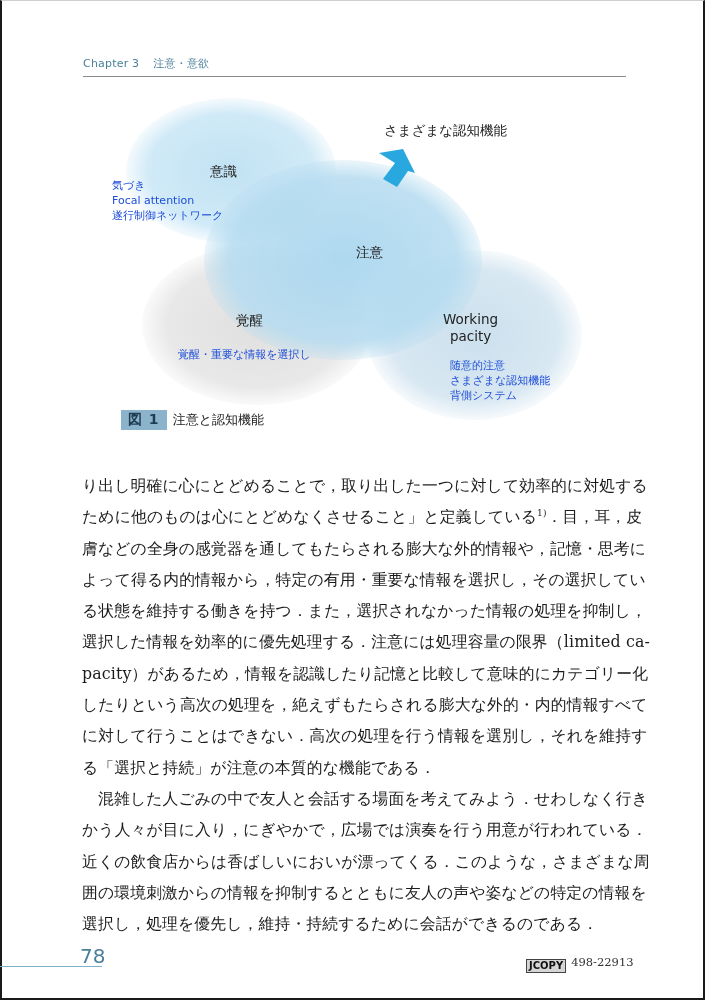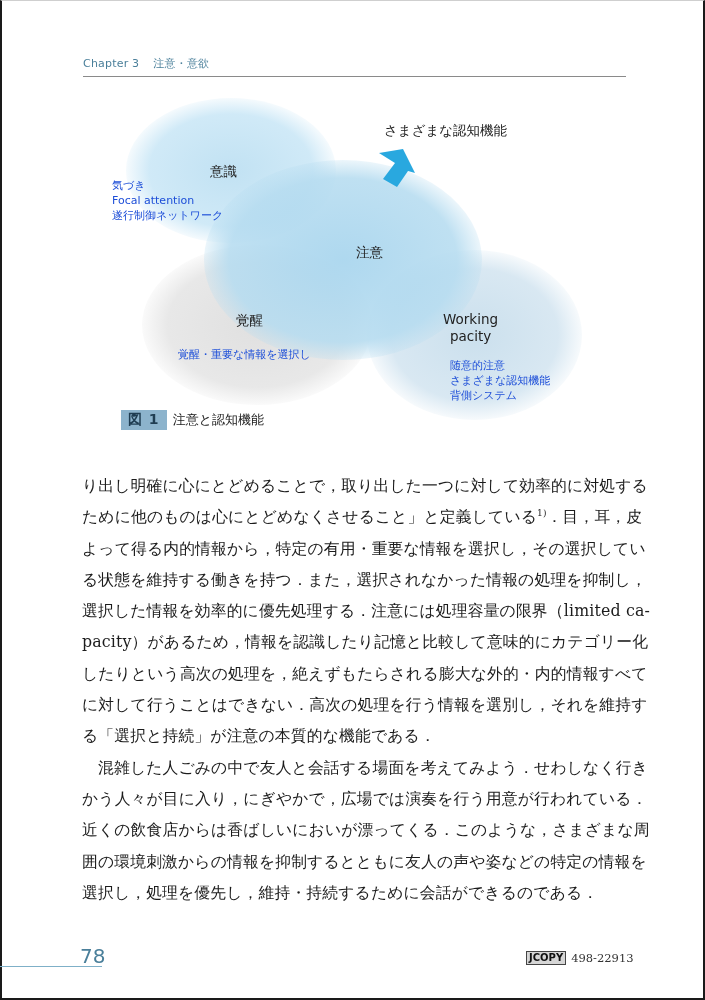--- a/index.html
+++ b/index.html
@@ -51,21 +51,21 @@
   .line.indent { padding-left: 16px; }
   sup { font-size: 9px; vertical-align: 6px; line-height: 0; }
 
   
   .footer-line { position: absolute; left: 0; top: 966px; width: 102px; height: 0; border-top: 1.2px solid #7fb0c8; }
   .page-num { position: absolute; left: 80px; top: 944px; font-family: "DejaVu Sans", "Liberation Sans", sans-serif;
     font-size: 20px; color: #4a7f9a; }
   .jcopy { position: absolute; left: 526px; top: 951px; display: flex; align-items: center;
     font-family: "DejaVu Serif", "Liberation Serif", serif; font-size: 11.5px; color: #333; }
   .jcopy .mark { font-family: "DejaVu Sans", "Liberation Sans", sans-serif; font-weight: bold; font-size: 10px;
-    background: #d6d6d6; border: 1px solid #444; color: #111; padding: 0 2px; margin-right: 5px; line-height: 12px; }
+    background: #d6d6d6; border: 1px solid #444; color: #111; padding: 0 2px; margin-right: 5px; line-height: 12px; margin-top: 8px; }
 </style>
 </head>
 <body>
 
 <div class="page-frame"></div>
 
 <div class="running-head">
   <span class="chap">Chapter 3</span><span>注意・意欲</span>
 </div>
 
@@ -106,20 +106,21 @@
 </div>
 
 <div class="caption">
   <span class="badge">図 1</span>
   <span>注意と認知機能</span>
 </div>
 
 <div class="body-text">
   <div class="line">り出し明確に心にとどめることで，取り出した一つに対して効率的に対処する</div>
   <div class="line"><span>ために他のものは心にとどめなくさせること」と定義している</span><sup>1)</sup><span>．目，耳，皮</span></div>
+  <div class="line">膚などの全身の感覚器を通してもたらされる膨大な外的情報や，記憶・思考に</div>
   <div class="line">よって得る内的情報から，特定の有用・重要な情報を選択し，その選択してい</div>
   <div class="line">る状態を維持する働きを持つ．また，選択されなかった情報の処理を抑制し，</div>
   <div class="line">選択した情報を効率的に優先処理する．注意には処理容量の限界（limited ca-</div>
   <div class="line">pacity）があるため，情報を認識したり記憶と比較して意味的にカテゴリー化</div>
   <div class="line">したりという高次の処理を，絶えずもたらされる膨大な外的・内的情報すべて</div>
   <div class="line">に対して行うことはできない．高次の処理を行う情報を選別し，それを維持す</div>
   <div class="line">る「選択と持続」が注意の本質的な機能である．</div>
   <div class="line indent">混雑した人ごみの中で友人と会話する場面を考えてみよう．せわしなく行き</div>
   <div class="line">かう人々が目に入り，にぎやかで，広場では演奏を行う用意が行われている．</div>
   <div class="line">近くの飲食店からは香ばしいにおいが漂ってくる．このような，さまざまな周</div>

